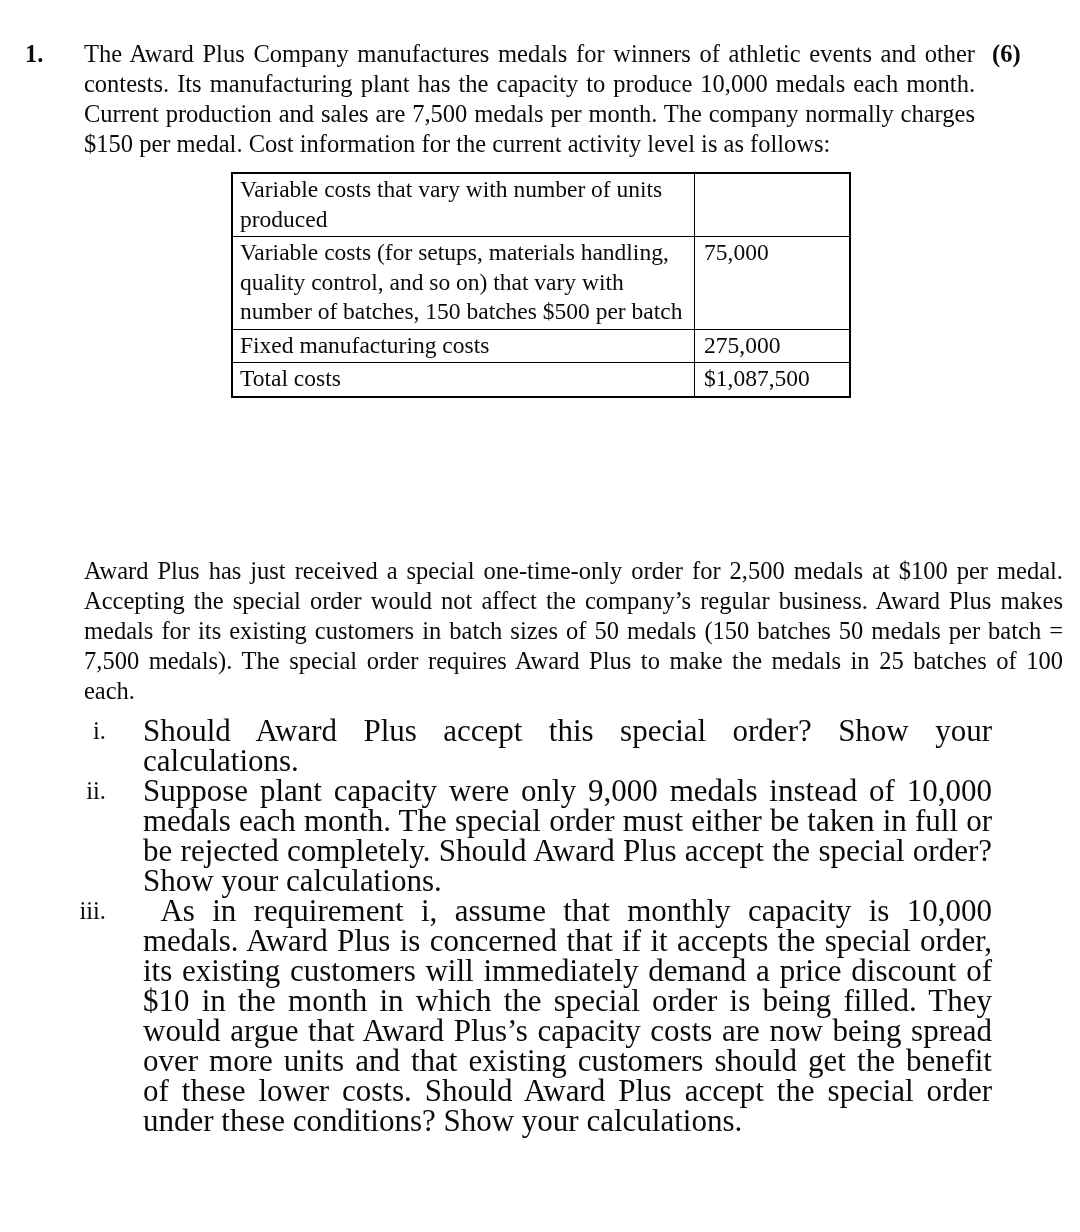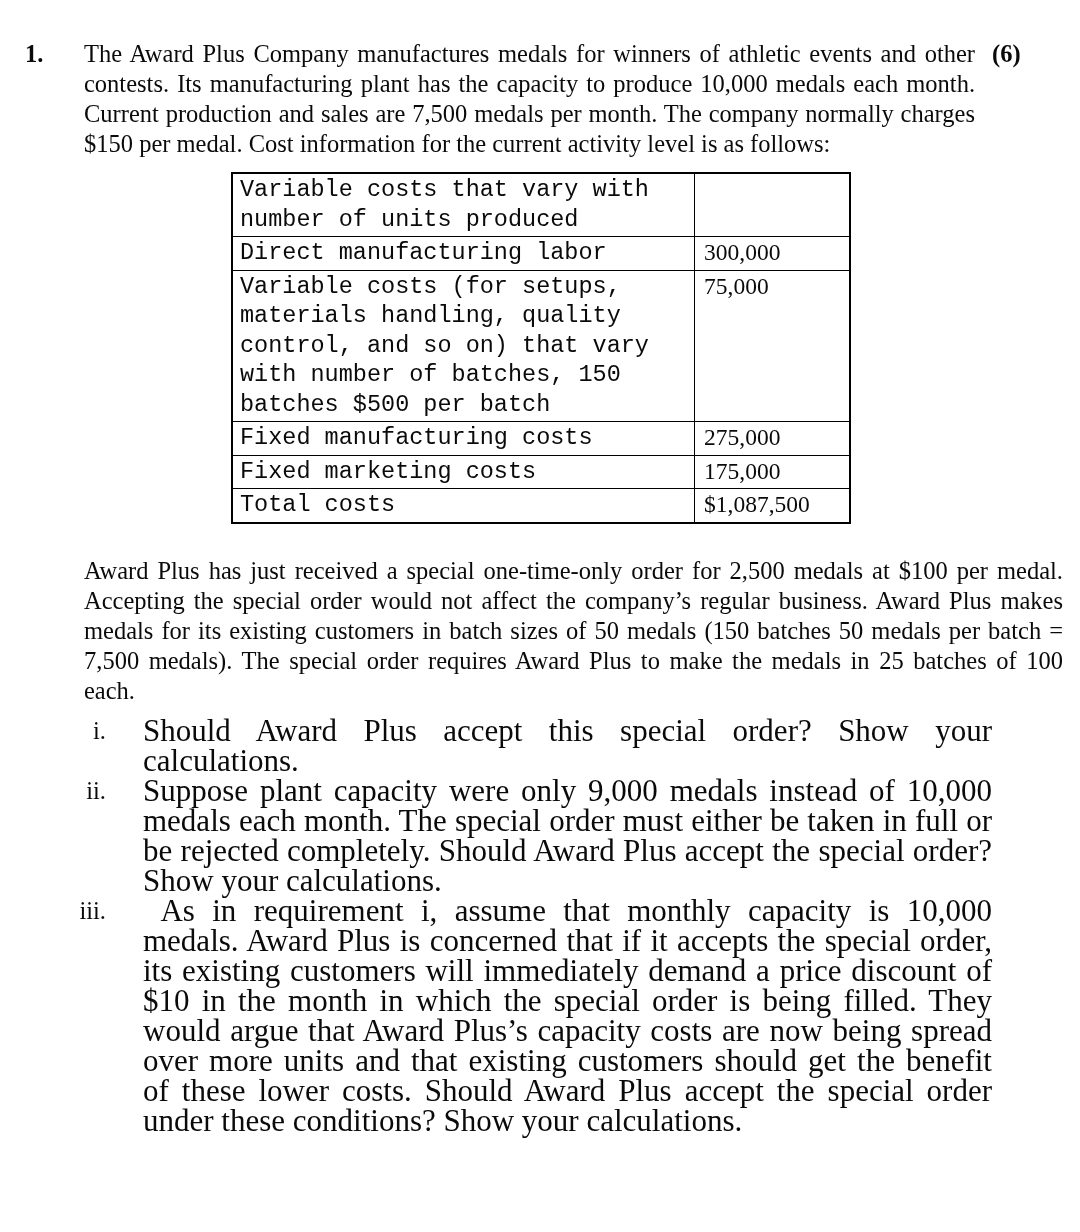--- a/index.html
+++ b/index.html
@@ -82,21 +82,20 @@
   table.cost-table td {
     border: 1px solid #000;
     font-size: 23.5px;
     line-height: 29.5px;
     padding: 1px 0 2px 7px;
     vertical-align: top;
     font-family: "Liberation Serif", "DejaVu Serif", serif;
   }
   table.cost-table td.label-cell {
     width: 454px;
-    font-family: Liberation Mono, monospace;
   }
   table.cost-table td.value-cell {
     width: 145px;
     padding-left: 9px;
   }
 
   
   .para-after {
     position: absolute;
     left: 0;
@@ -152,34 +151,26 @@
   </div>
 
   <div class="cost-table-wrap">
     <table class="cost-table">
       <tbody>
         <tr>
           <td class="label-cell">Variable costs that vary with number of units produced</td>
           <td class="value-cell"></td>
         </tr>
         <tr>
-          <td class="label-cell">Direct manufacturing labor</td>
-          <td class="value-cell">300,000</td>
-        </tr>
-        <tr>
           <td class="label-cell">Variable costs (for setups, materials handling, quality control, and so on) that vary with number of batches, 150 batches $500 per batch</td>
           <td class="value-cell">75,000</td>
         </tr>
         <tr>
           <td class="label-cell">Fixed manufacturing costs</td>
           <td class="value-cell">275,000</td>
-        </tr>
-        <tr>
-          <td class="label-cell">Fixed marketing costs</td>
-          <td class="value-cell">175,000</td>
         </tr>
         <tr>
           <td class="label-cell">Total costs</td>
           <td class="value-cell">$1,087,500</td>
         </tr>
       </tbody>
     </table>
   </div>
 
   <div class="para-after">

